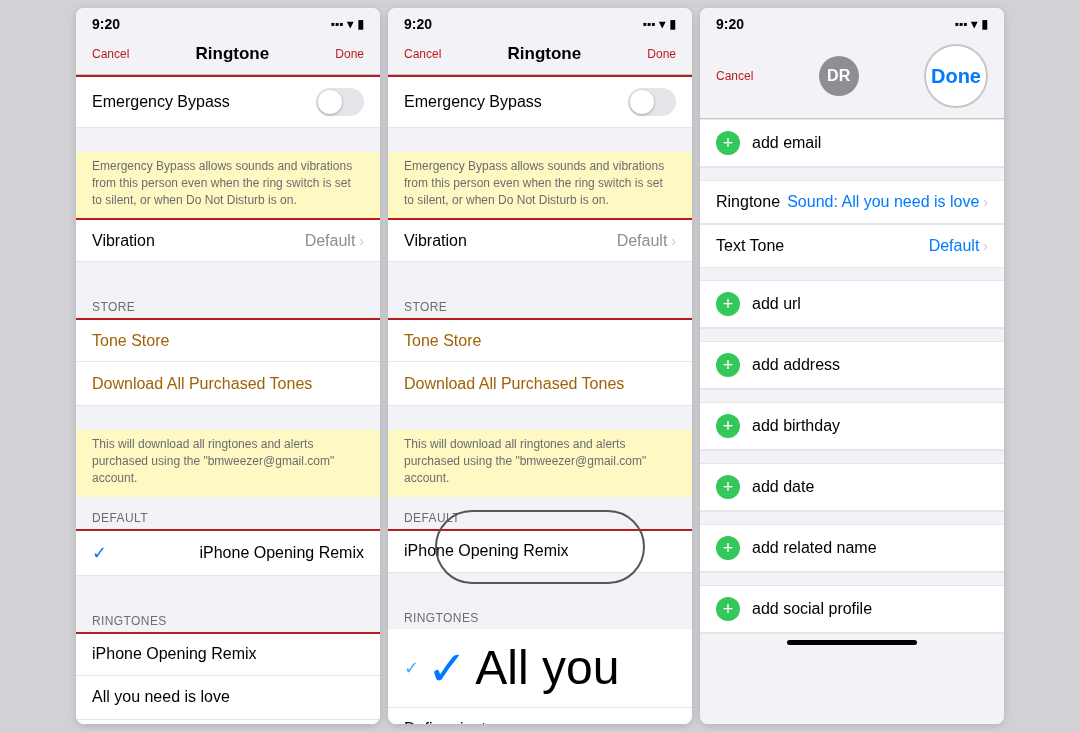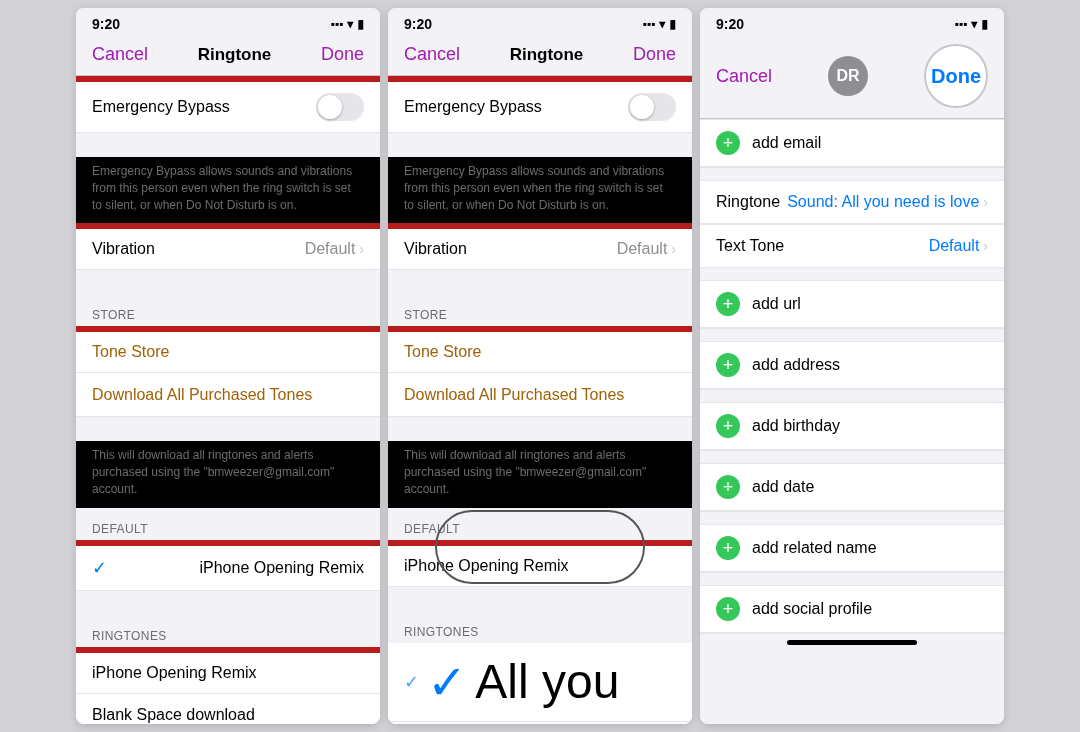--- a/index.html
+++ b/index.html
@@ -44,21 +44,21 @@
     .status-icons { display: flex; align-items: center; gap: 4px; font-size: 12px; }
     
     .nav-bar {
       background: #f2f2f7;
       border-bottom: 1px solid #c6c6c8;
       padding: 8px 16px 10px;
       display: flex;
       justify-content: space-between;
       align-items: center;
     }
-    .nav-cancel, .nav-done { color: #a21caf; font-size: 18px; text-align: center; }
+    .nav-cancel, .nav-done { color: #b91c1c; font-size: 12px; text-align: center; }
     .nav-title { font-size: 17px; font-weight: 600; color: #000; }
     
     .screen-content {
       flex: 1;
       overflow-y: auto;
       background: #f2f2f7;
     }
     .section-header {
       padding: 14px 16px 4px;
       font-size: 12px;
@@ -73,21 +73,21 @@
       background: #fff;
       border-bottom: 1px solid #e5e5ea;
       padding: 11px 16px;
       display: flex;
       align-items: center;
       justify-content: space-between;
       min-height: 44px;
     }
     .cell:first-of-type { border-top: 1px solid #e5e5ea; }
     .cell-group { margin-bottom: 24px; }
-    .cell-group .cell:first-child { border-top: 6px solid #b91c1c; }
+    .cell-group .cell:first-child { border-top: 2px solid #b91c1c; }
     .cell-group .cell:last-child { border-bottom: 1px solid #e5e5ea; }
     .cell-label { font-size: 16px; color: #000; }
     .cell-value { font-size: 16px; color: #8e8e93; display: flex; align-items: center; gap: 4px; }
     .cell-blue { color: #a16207; font-size: 16px; }
     
     .toggle {
       width: 48px; height: 28px;
       background: #e5e5ea;
       border-radius: 14px;
       position: relative;
@@ -95,21 +95,21 @@
     .toggle-knob {
       width: 24px; height: 24px;
       background: white;
       border-radius: 50%;
       position: absolute;
       top: 2px; left: 2px;
       box-shadow: 0 1px 3px rgba(0,0,0,0.3);
     }
     
     .cell-desc {
-      background: #000000;
+      background: #fef9c3;
       padding: 6px 16px 10px;
       font-size: 12px;
       color: #6c6c70;
       line-height: 1.4;
     }
     
     .checkmark { color: #007aff; font-size: 18px; margin-right: 8px; }
     .chevron { color: #c7c7cc; font-size: 14px; }
     
     .contact-row {
@@ -269,20 +269,23 @@
           <span class="cell-label">iPhone Opening Remix</span>
         </div>
       </div>
 
       <div class="section-header">RINGTONES</div>
       <div class="cell-group">
         <div class="cell">
           <span class="cell-label">iPhone Opening Remix</span>
         </div>
         <div class="cell">
+          <span class="cell-label">All you need is love</span>
+        </div>
+        <div class="cell">
           <span class="cell-label">Blank Space download</span>
         </div>
 
       </div>
 
     </div>
   </div>
 
   <div class="phone-screen zoom-overlay">
     <div class="status-bar">

